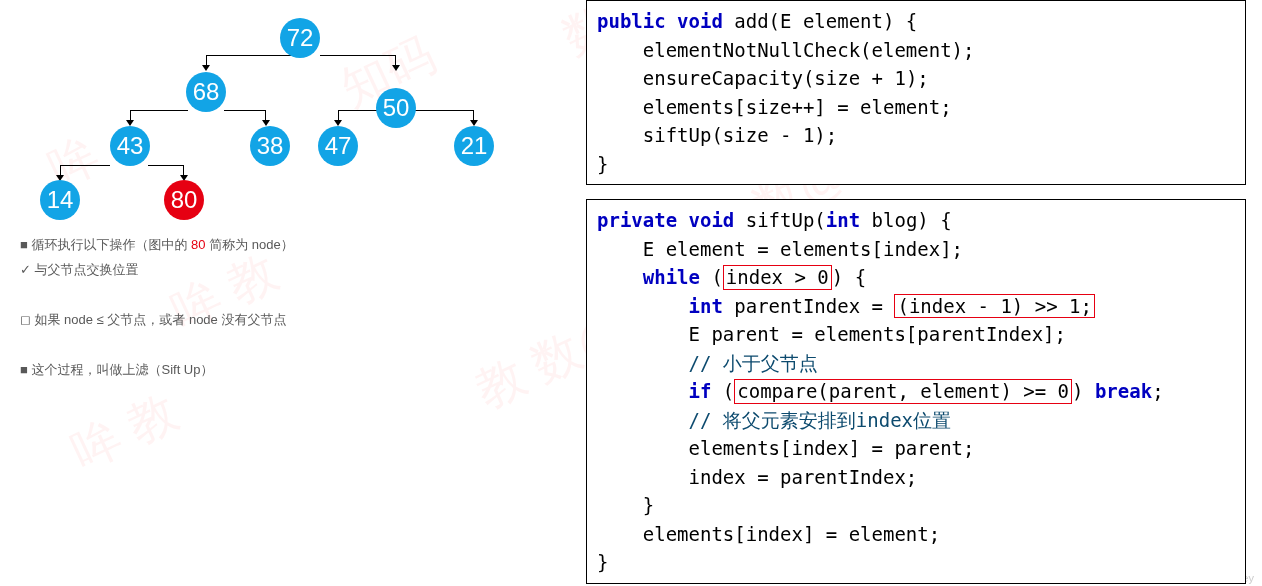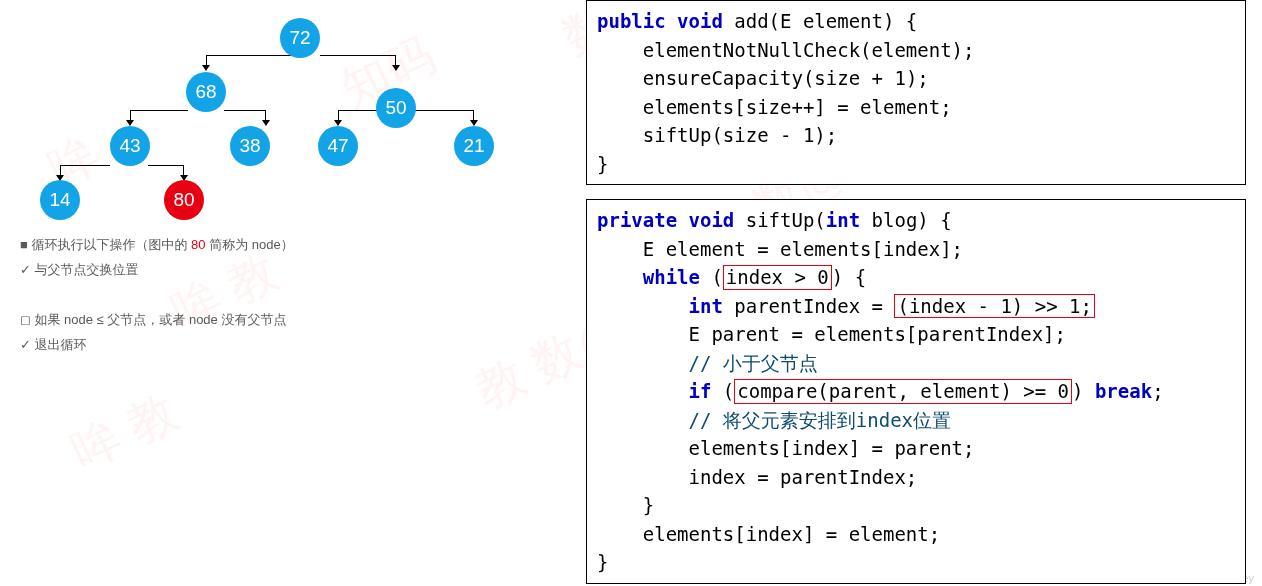--- a/index.html
+++ b/index.html
@@ -3,21 +3,21 @@
 <meta charset="utf-8">
 <style>
 *{margin:0;padding:0;box-sizing:border-box}
 body{width:1262px;height:586px;background:#fff;font-family:"Microsoft YaHei",Arial,sans-serif;position:relative;overflow:hidden}
 .watermark{position:absolute;top:0;left:0;width:100%;height:100%;pointer-events:none;z-index:0;overflow:hidden}
 .watermark span{position:absolute;color:rgba(255,100,100,0.08);font-size:48px;transform:rotate(-25deg);white-space:nowrap}
 .content{position:relative;z-index:1;display:flex;height:100%}
 .left{width:576px;padding:10px 20px;position:relative}
 .right{width:680px;padding:0 10px}
 .tree{position:relative;height:195px;width:490px}
-.node{position:absolute;width:40px;height:40px;border-radius:50%;background:#12a4e6;color:#fff;display:flex;align-items:center;justify-content:center;font-size:19px;font-weight:400}
+.node{position:absolute;width:40px;height:40px;border-radius:50%;background:#12a4e6;color:#fff;display:flex;align-items:center;justify-content:center;font-size:24px;font-weight:400}
 .node.red{background:#e60012}
 .edge{position:absolute;border:1.5px solid #000}
 .arrow-down{position:absolute;width:0;height:0;border-left:4px solid transparent;border-right:4px solid transparent;border-top:6px solid #000}
 .notes{margin-top:28px;color:#595959;font-size:13px;line-height:1.85}
 .notes p{margin-bottom:1px}
 .notes .gap{margin-top:26px}
 .bullet-sq::before{content:"■ ";color:#595959}
 .bullet-open::before{content:"◻ ";color:#595959}
 .bullet-check::before{content:"✓ ";color:#595959}
 .red-txt{color:#e60012}
@@ -65,32 +65,32 @@
 
   <div class="edge" style="left:40px;top:155px;width:50px;height:12px;border-right:none;border-bottom:none"></div>
   <div class="arrow-down" style="left:36px;top:165px"></div>
   <div class="edge" style="left:128px;top:155px;width:36px;height:12px;border-left:none;border-bottom:none"></div>
   <div class="arrow-down" style="left:160px;top:165px"></div>
 
   <div class="node" style="left:260px;top:8px">72</div>
   <div class="node" style="left:166px;top:62px">68</div>
   <div class="node" style="left:356px;top:78px">50</div>
   <div class="node" style="left:90px;top:116px">43</div>
-  <div class="node" style="left:210px;top:116px">38</div>
+  <div class="node" style="left:230px;top:116px">38</div>
   <div class="node" style="left:298px;top:116px">47</div>
   <div class="node" style="left:434px;top:116px">21</div>
   <div class="node" style="left:20px;top:170px">14</div>
   <div class="node red" style="left:144px;top:170px">80</div>
 </div>
 
 <div class="notes">
   <p class="bullet-sq"><span>循环执行以下操作（图中的 </span><span class="red-txt">80</span><span> 简称为 node）</span></p>
   <p class="bullet-check">与父节点交换位置</p>
   <p class="bullet-open gap">如果 node ≤ 父节点，或者 node 没有父节点</p>
-  <p class="bullet-check">退出循环</p>
+  <p class="bullet-sq gap">这个过程，叫做上滤（Sift Up）</p>
 </div>
 
 </div>
 
 <div class="right">
 
 <div class="codebox"><span class="kw">public void</span><span> add(E element) {</span>
 <span>    elementNotNullCheck(element);</span>
 <span>    ensureCapacity(size + </span><span class="num">1</span><span>);</span>
 <span>    elements[size++] = element;</span>

